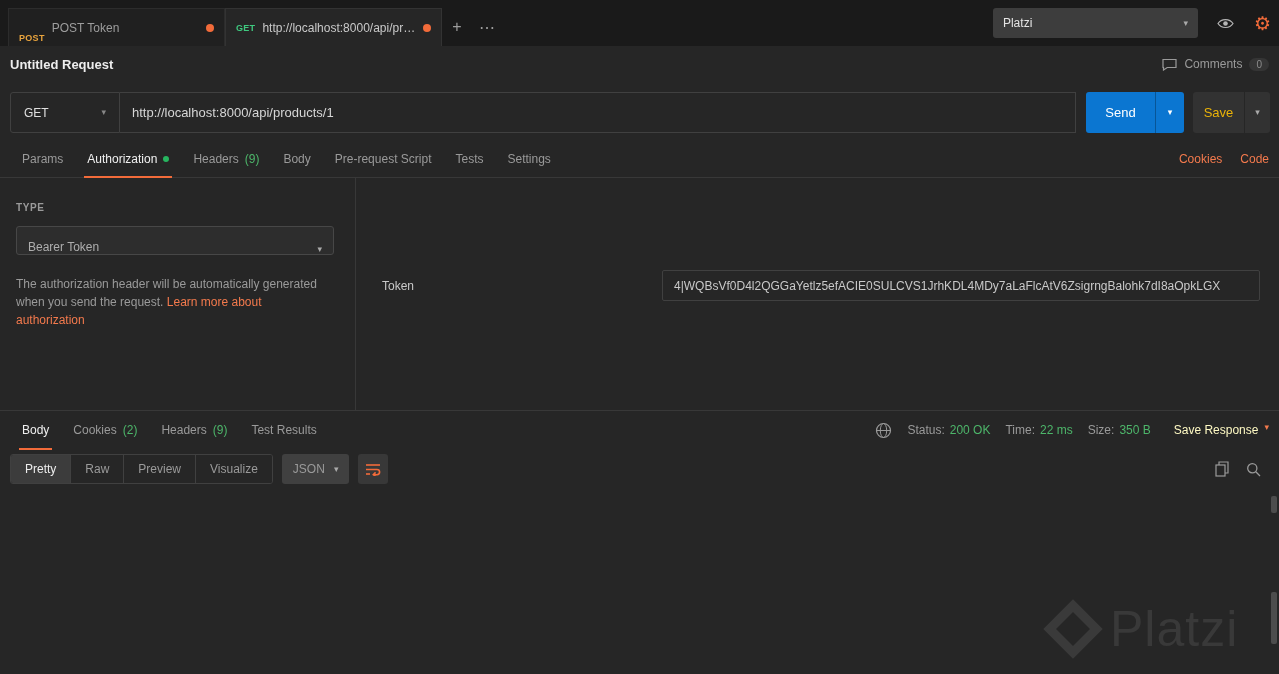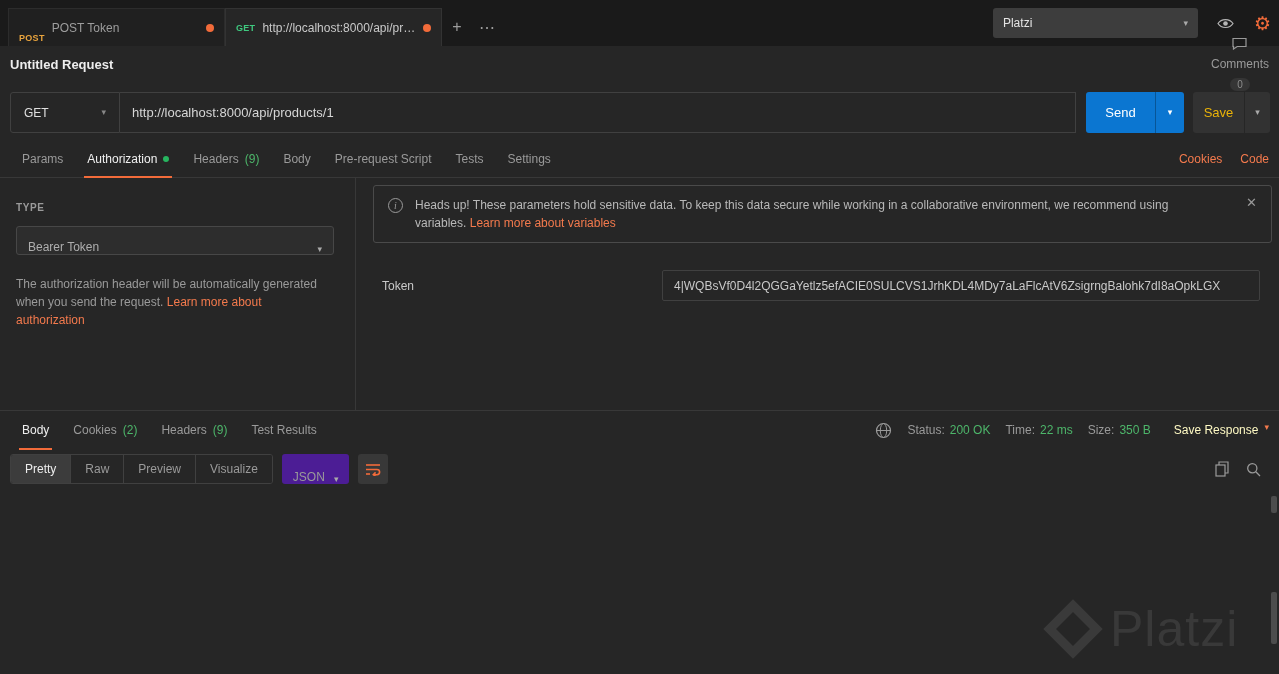--- a/index.html
+++ b/index.html
@@ -29,21 +29,21 @@
                       align-items:center; padding:0 10px; font-size:12px; color:#e5e5e5; cursor:pointer; }
   .chev { color:#aaa; font-size:9px; line-height:1; }
   .chev::after { content:"▾"; }
   .workspace-select .chev { margin-left:auto; }
   .eye-btn { width:28px; height:28px; border-radius:50%; display:flex; align-items:center; justify-content:center; cursor:pointer; }
   .gear-btn { color:#f26b3a; font-size:19px; cursor:pointer; line-height:1; }
   .gear-btn::after { content:"⚙"; }
   
   .req-header { position:absolute; top:46px; left:0; right:0; height:36px; display:flex; align-items:center; padding:0 10px; }
   .req-title { font-size:13px; font-weight:bold; color:#ededed; }
-  .comments { margin-left:auto; display:flex; align-items:center; gap:7px; color:#9a9a9a; font-size:12px; cursor:pointer;flex-direction:column; }
+  .comments { margin-left:auto; display:flex; align-items:center; gap:7px; color:#9a9a9a; font-size:12px; cursor:pointer; }
   .count-pill { background:#353535; color:#8d8d8d; font-size:10px; padding:1px 7px; border-radius:8px; }
   
   .url-row { position:absolute; top:92px; left:10px; right:9px; height:41px; display:flex; }
   .method-select { width:110px; border:1px solid #404040; border-radius:3px 0 0 3px; display:flex; align-items:center;
                    padding:0 13px; font-size:12px; color:#e0e0e0; cursor:pointer; background:#262626; }
   .method-select .chev { margin-left:auto; color:#888; }
   .url-input { flex:1; background:#262626; border:1px solid #404040; border-left:none; color:#d6d6d6;
                font-size:13px; padding:0 12px; outline:none; font-family:"Liberation Sans",sans-serif; }
   .send-group { display:flex; margin-left:10px; }
   .send-btn { width:69px; background:#0b76d1; color:#fff; font-size:13px; border:none; border-radius:3px 0 0 3px; cursor:pointer; font-family:inherit; }
@@ -92,22 +92,22 @@
   .meta-pair { display:flex; gap:5px; align-items:flex-end; margin-left:8px; }
   .meta-green { color:#4db66a; }
   .save-resp { margin-left:16px; display:flex; gap:6px; color:#fef9c3; font-size:12px; cursor:pointer; }
   .save-resp .chev { color:#f47a4d; }
   .view-row { height:40px; display:flex; align-items:center; padding:0 10px; }
   .view-group { display:flex; border:1px solid #404040; border-radius:3px; overflow:hidden; height:30px; }
   .view-btn { padding:0 14px; display:flex; align-items:center; font-size:12px; color:#9a9a9a; background:#262626;
               border:none; border-right:1px solid #404040; cursor:pointer; font-family:inherit; }
   .view-btn:last-child { border-right:none; }
   .view-btn.active { background:#3c3c3c; color:#ededed; }
-  .format-select { height:30px; display:flex; align-items:flex-end; gap:9px; padding:0 11px; font-size:12px; color:#9a9a9a;
-                   margin-left:9px; background:#4c1d95; border-radius:3px; cursor:pointer; }
+  .format-select { height:30px; display:flex; align-items:center; gap:9px; padding:0 11px; font-size:12px; color:#9a9a9a;
+                   margin-left:9px; background:#404040; border-radius:3px; cursor:pointer; }
   .wrap-btn { margin-left:9px; width:30px; height:30px; display:flex; align-items:center; justify-content:center;
               background:#383838; border-radius:3px; cursor:pointer; }
   .view-right { margin-left:auto; display:flex; gap:16px; align-items:center; padding-right:8px; }
   .icon-btn { cursor:pointer; display:flex; align-items:center; }
   
   .watermark { position:absolute; left:1052px; top:600px; display:flex; align-items:center; gap:16px; pointer-events:none; }
   .wm-diamond { width:42px; height:42px; border:9px solid #3a3a3a; transform:rotate(45deg); flex:none; }
   .wm-text { font-size:50px; color:#393939; letter-spacing:1px; white-space:nowrap; }
   .scroll-thumb-a { position:absolute; right:2px; top:496px; width:6px; height:17px; background:#4d4d4d; border-radius:2px; }
   .scroll-thumb-b { position:absolute; right:2px; top:592px; width:6px; height:52px; background:#4d4d4d; border-radius:2px; }
@@ -216,27 +216,20 @@
   <div class="type-select">
     <span>Bearer Token</span>
     <span class="chev"></span>
   </div>
   <div class="auth-desc">
     <span>The authorization header will be automatically generated when you send the request. </span><span class="link-orange">Learn more about authorization</span>
   </div>
 </div>
 
 <div class="auth-right">
-  <div class="banner">
-    <span class="info-icon"></span>
-    <span class="banner-text">
-      <span>Heads up! These parameters hold sensitive data. To keep this data secure while working in a collaborative environment, we recommend using variables. </span><span class="link-orange">Learn more about variables</span>
-    </span>
-    <span class="close-x"></span>
-  </div>
   <div class="token-row">
     <span class="token-label">Token</span>
     <input class="token-input" type="text" value="4|WQBsVf0D4l2QGGaYetlz5efACIE0SULCVS1JrhKDL4MDy7aLaFlcAtV6ZsigrngBalohk7dI8aOpkLGX" style="">
   </div>
 </div>
 
 <div class="response">
   <div class="resp-tabs">
     <div class="rtab active">
       <span>Body</span>

